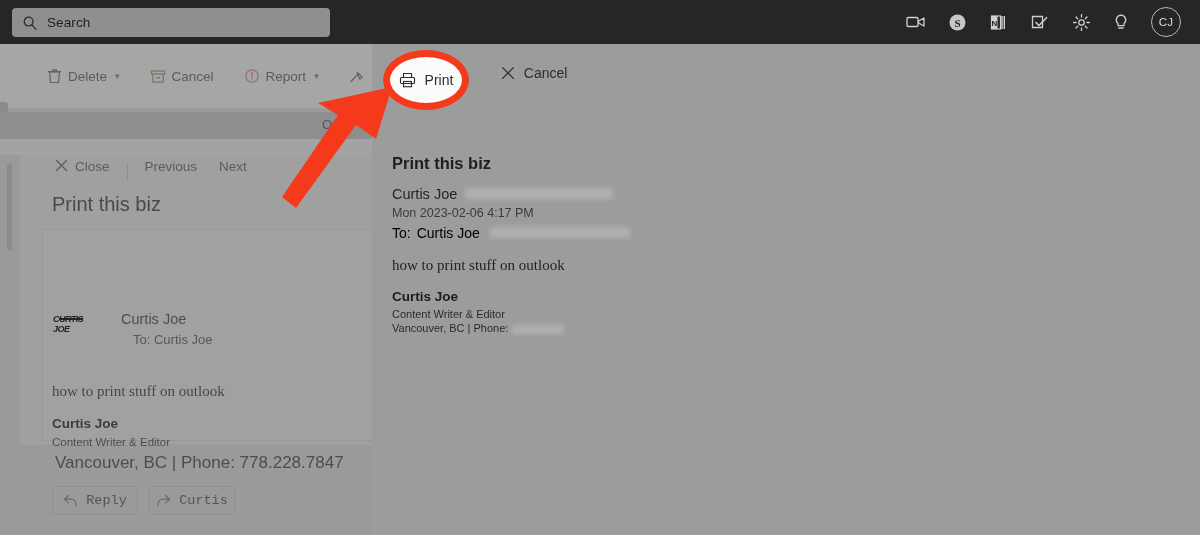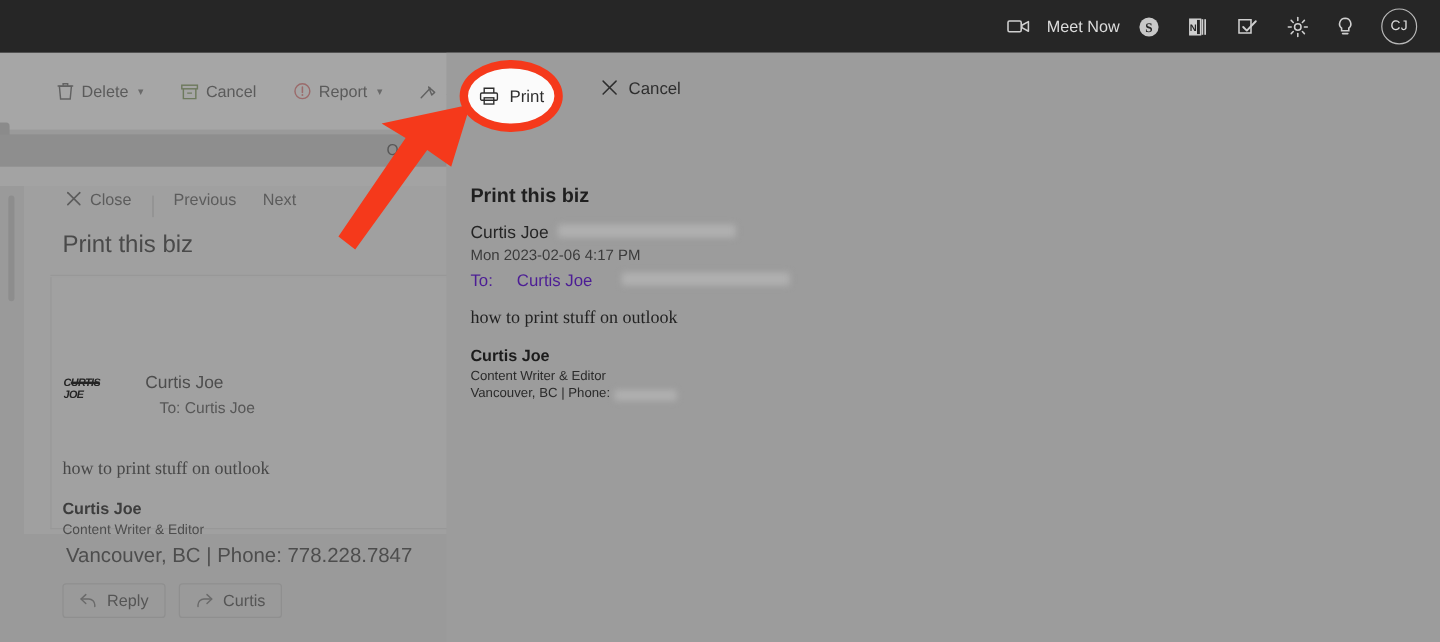--- a/index.html
+++ b/index.html
@@ -146,21 +146,21 @@
   }
   .sig-loc {
     position: absolute; left: 12px; top: 222px;
     font-size: 17px; color: #4d4d4d;
   }
   .rf-row { position: absolute; left: 9px; top: 255px; display: flex; gap: 11px; }
   .rf-btn {
     display: flex; align-items: center; justify-content: center; gap: 8px;
     width: 86px; height: 29px;
     border: 1px solid #8f8f8f; border-radius: 3px;
-    font-size: 13.5px; color: #555;
+    font-size: 13.5px; color: #555; font-family: Liberation Mono, monospace;
   }
   .scrollbar-left {
     position: absolute; left: 7px; top: 163px; width: 5px; height: 88px;
     background: #8d8d8d; border-radius: 3px;
   }
 
   
   .preview {
     position: absolute; left: 372px; top: 44px;
     width: 828px; height: 491px;
@@ -189,22 +189,22 @@
     display: inline-block; height: 11px; border-radius: 2px;
     background: #b0b0b0;
     filter: blur(2.6px);
   }
   .pv-date {
     position: absolute; left: 20px; top: 162px;
     font-size: 12.5px; color: #3b3b3b;
   }
   .pv-to {
     position: absolute; left: 20px; top: 181px;
-    font-size: 14px; color: #4c1d95;
-    display: flex; align-items: baseline; gap: 24px;
+    font-size: 14px; color: #000000;
+    display: flex; align-items: baseline; gap: 10px;
   }
   .pv-body {
     position: absolute; left: 20px; top: 213px;
     font-family: "Liberation Serif", serif;
     font-size: 15px; color: #222;
   }
   .pv-sig-name {
     position: absolute; left: 20px; top: 245px;
     font-size: 13.5px; font-weight: 700; color: #1c1c1c;
   }
@@ -234,29 +234,37 @@
     font-size: 14px; color: #2e2e2e;
   }
   .arrow-svg { position: absolute; left: 280px; top: 85px; z-index: 35; }
 </style>
 </head>
 <body>
 
 <div id="root">
 
   <div class="topbar">
+    <div class="search-wrap">
+      <span class="search-icon">
+        <svg width="16" height="16" viewBox="0 0 16 16">
+          <circle cx="6.6" cy="6.6" r="4.4" fill="none" stroke="#1f1f1f" stroke-width="1.2"></circle>
+          <line x1="9.9" y1="9.9" x2="14" y2="14.3" stroke="#1f1f1f" stroke-width="1.2" stroke-linecap="round"></line>
+        </svg>
+      </span>
+      <span class="search-text">Search</span>
+    </div>
 
     <div class="topright">
       <div class="tr-item">
         <svg width="20" height="16" viewBox="0 0 20 16">
           <rect x="1" y="3.5" width="11" height="9" rx="1.2" fill="none" stroke="#d0d0d0" stroke-width="1.3"></rect>
           <path d="M12.6 7 L18 4 L18 12 L12.6 9 Z" fill="none" stroke="#d0d0d0" stroke-width="1.3" stroke-linejoin="round"></path>
         </svg>
       </div>
-      <div class="tr-item meetnow-label">Meet Now</div>
 
       <div class="tr-item">
         <svg width="19" height="19" viewBox="0 0 19 19">
           <circle cx="9.5" cy="9.5" r="8" fill="#c8c8c8"></circle>
           <text x="9.5" y="13.5" font-family="Liberation Serif, serif" font-size="11" font-weight="bold" text-anchor="middle" fill="#262626">S</text>
         </svg>
       </div>
 
       <div class="tr-item">
         <svg width="19" height="19" viewBox="0 0 19 19">

